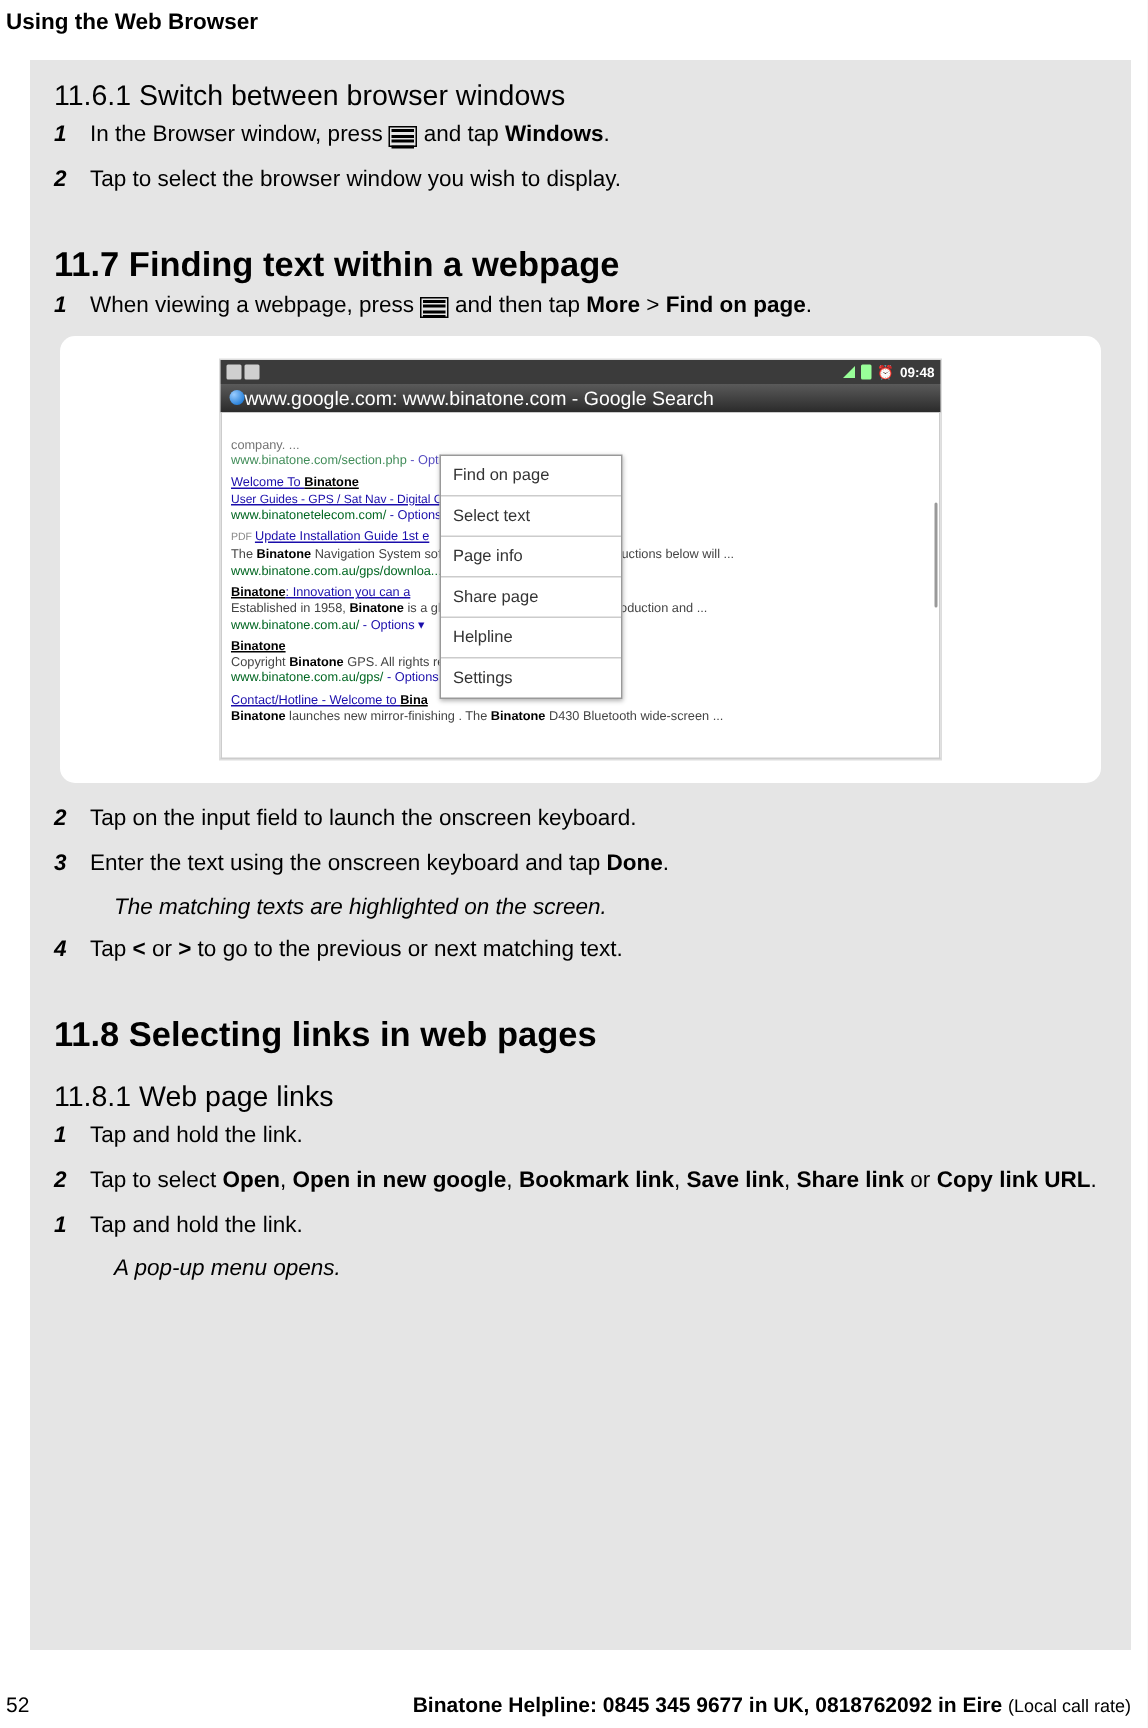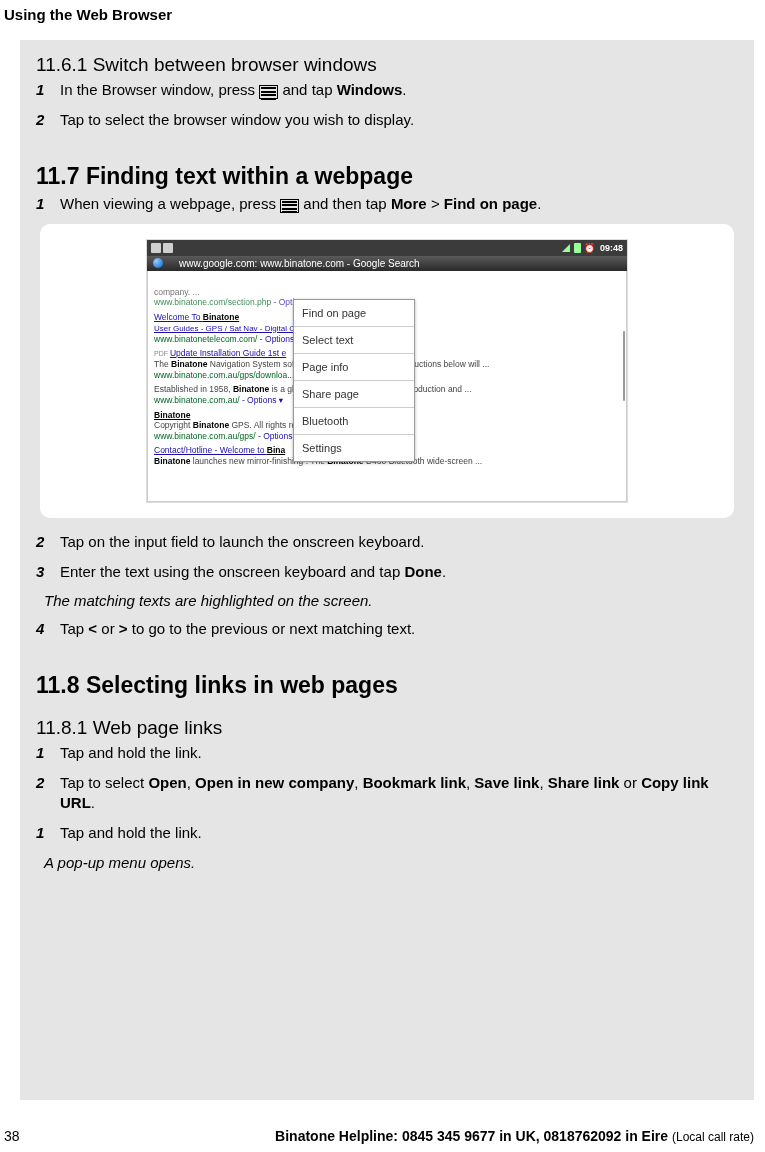--- a/index.html
+++ b/index.html
@@ -45,21 +45,21 @@
   .step-num {
     font-style: italic;
     font-weight: bold;
     width: 24px;
     flex-shrink: 0;
   }
   .step-body { flex: 1; }
   .bold { font-weight: bold; }
   .ital-result {
     font-style: italic;
-    margin: 6px 0 10px 8px;
+    margin: 6px 0 10px 40px;
     font-size: 15px;
   }
   .menu-icon {
     display: inline-block;
     width: 15px;
     height: 11px;
     vertical-align: -1px;
   }
   .menu-icon span {
     display: block;
@@ -99,25 +99,25 @@
     padding: 0 4px;
     font-size: 9px;
     font-weight: bold;
   }
   .statusbar .left { display: flex; gap: 2px; }
   .statusbar .right { display: flex; gap: 4px; align-items: center; }
   .st-ic { width: 10px; height: 10px; background: #cfcfcf; border-radius: 1px; display:inline-block; }
   .titlebar {
     background: linear-gradient(#5a5a5a,#2a2a2a);
     color: #fff;
-    font-size: 10px;
+    font-size: 13px;
     padding: 2px 6px;
     display: flex;
     align-items: center;
-    gap: 16px;
+    gap: 0;
   }
   .globe {
     width: 10px; height: 10px; border-radius: 50%;
     background: radial-gradient(circle at 30% 30%, #9cf, #06c);
     display:inline-block;
   }
   .phone-body {
     position: relative;
     background: #fff;
     padding: 0;
@@ -237,37 +237,38 @@
             <div class="snip"><span class="linkgreen">www.binatone.com/section.php</span><span class="linkopts"> - Options ▾</span></div>
             <div style="height:4px"></div>
             <div><span class="linkblue">Welcome To </span><span class="linkblue boldk" style="text-decoration:underline;">Binatone</span></div>
             <div><span class="linkblue" style="font-size:8px">User Guides - GPS / Sat Nav - Digital Cor</span></div>
             <div><span class="linkgreen">www.binatonetelecom.com/</span><span class="linkopts"> - Options ▾</span></div>
             <div style="height:4px"></div>
             <div><span style="color:#888;font-size:7px">PDF </span><span class="linkblue">Update Installation Guide 1st e</span></div>
             <div class="desc"><span>The </span><span class="boldk">Binatone</span><span> Navigation System softwa                                                      and fixes. A few simple instructions below will ...</span></div>
             <div><span class="linkgreen">www.binatone.com.au/gps/downloa... -</span></div>
             <div style="height:4px"></div>
+            <div><span class="linkblue boldk" style="text-decoration:underline;">Binatone</span><span class="linkblue">: Innovation you can a</span></div>
             <div class="desc"><span>Established in 1958, </span><span class="boldk">Binatone</span><span> is a glo                                                            . Our expertise in research, production and ...</span></div>
             <div><span class="linkgreen">www.binatone.com.au/</span><span class="linkopts"> - Options ▾</span></div>
             <div style="height:4px"></div>
             <div><span class="linkblue boldk" style="text-decoration:underline;">Binatone</span></div>
             <div class="desc"><span>Copyright </span><span class="boldk">Binatone</span><span> GPS. All rights res                                    ,Gaggia.</span></div>
             <div><span class="linkgreen">www.binatone.com.au/gps/</span><span class="linkopts"> - Options ▾</span></div>
             <div style="height:4px"></div>
             <div><span class="linkblue">Contact/Hotline - Welcome to </span><span class="linkblue boldk" style="text-decoration:underline;">Bina</span></div>
             <div class="desc"><span class="boldk">Binatone</span><span> launches new mirror-finishing                                           . The </span><span class="boldk">Binatone</span><span> D430 Bluetooth wide-screen ...</span></div>
           </div>
           <div class="scrollbar"></div>
           <div class="menu-popup">
             <div class="mi">Find on page</div>
             <div class="mi">Select text</div>
             <div class="mi">Page info</div>
             <div class="mi">Share page</div>
-            <div class="mi">Bluetooth</div>
+            <div class="mi">Helpline</div>
             <div class="mi">Settings</div>
           </div>
         </div>
       </div>
     </div>
 
     <div class="step">
       <div class="step-num">2</div>
       <div class="step-body">Tap on the input field to launch the onscreen keyboard.</div>
     </div>
@@ -288,29 +289,29 @@
     <div class="h2">11.8   Selecting links in web pages</div>
 
     <div class="h3" style="margin-top:18px">11.8.1 Web page links</div>
     <div class="step">
       <div class="step-num">1</div>
       <div class="step-body">Tap and hold the link.</div>
     </div>
     <div class="step">
       <div class="step-num">2</div>
       <div class="step-body">
-        <span>Tap to select </span><span class="bold">Open</span><span>, </span><span class="bold">Open in new company</span><span>, </span><span class="bold">Bookmark link</span><span>, </span><span class="bold">Save link</span><span>, </span><span class="bold">Share link</span><span> or </span><span class="bold">Copy link URL</span><span>.</span>
+        <span>Tap to select </span><span class="bold">Open</span><span>, </span><span class="bold">Open in new google</span><span>, </span><span class="bold">Bookmark link</span><span>, </span><span class="bold">Save link</span><span>, </span><span class="bold">Share link</span><span> or </span><span class="bold">Copy link URL</span><span>.</span>
       </div>
     </div>
 
     <div class="step">
       <div class="step-num">1</div>
       <div class="step-body">Tap and hold the link.</div>
     </div>
     <div class="ital-result">A pop-up menu opens.</div>
 
   </div>
 
   <div class="footer">
-    <span class="pg">38</span>
+    <span class="pg">52</span>
     <span class="help"><span>Binatone Helpline: 0845 345 9677 in UK, 0818762092 in Eire </span><span class="local">(Local call rate)</span></span>
   </div>
 </div>
 
 </body></html>

